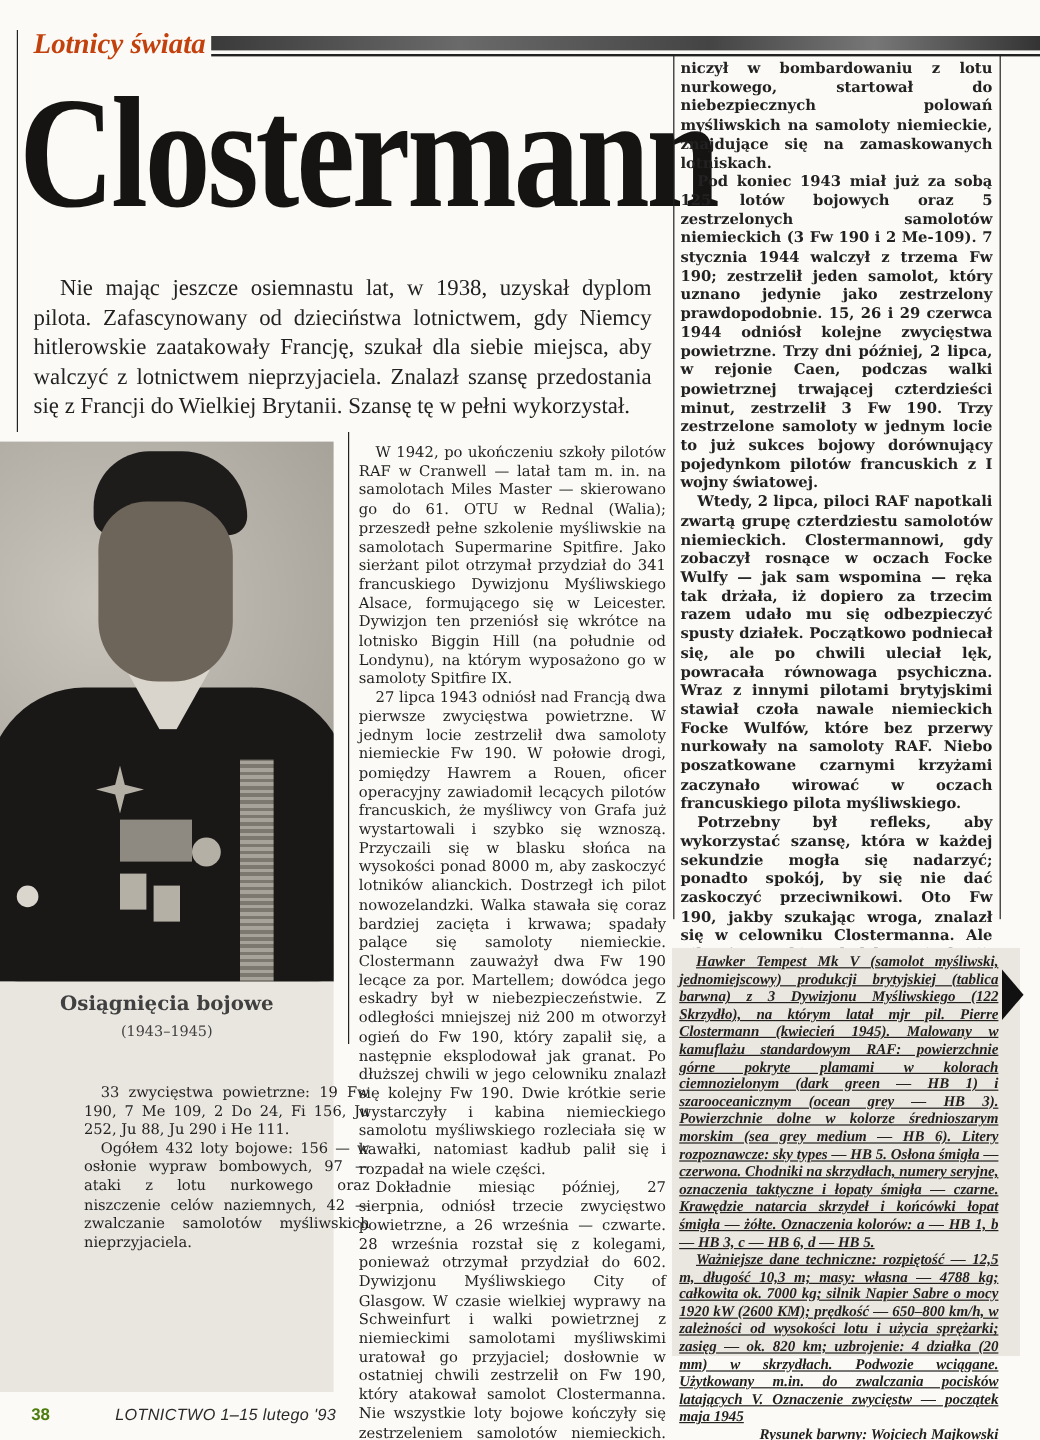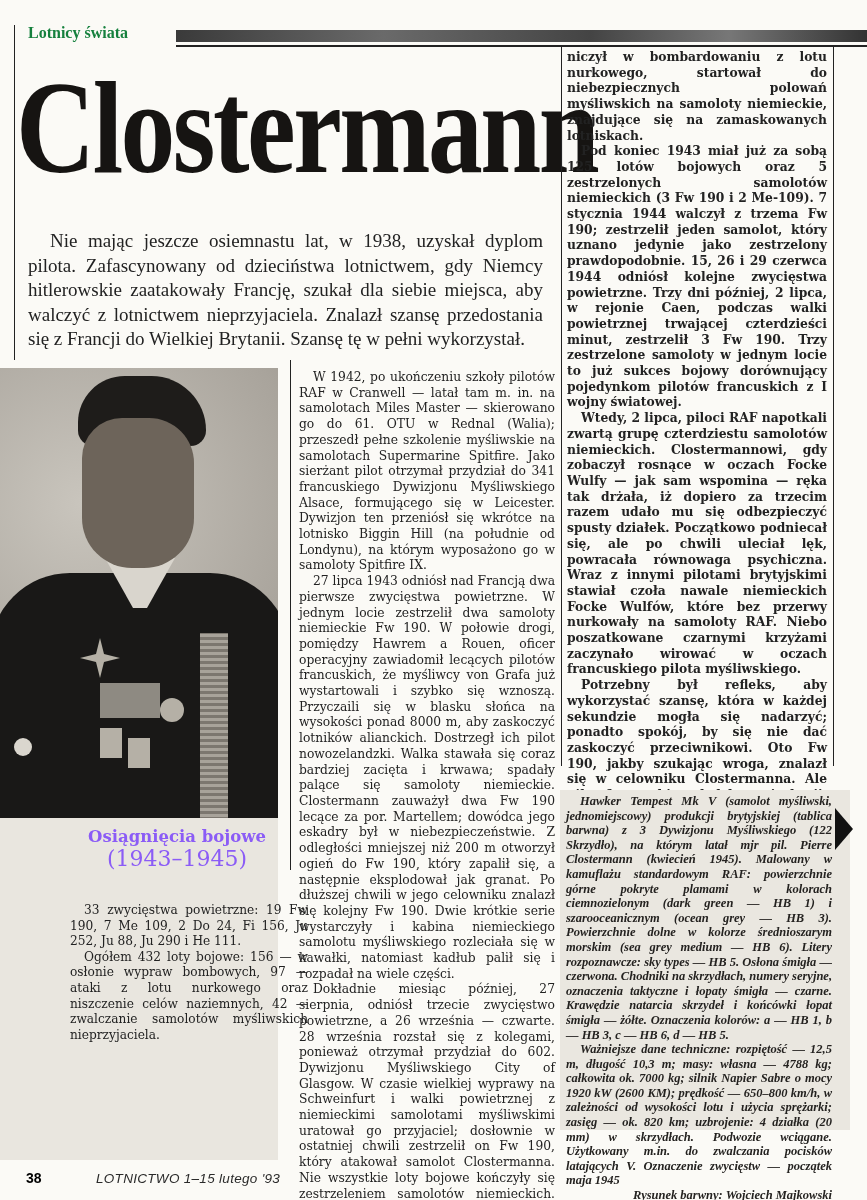--- a/index.html
+++ b/index.html
@@ -7,21 +7,21 @@
     width: 867px; height: 1200px; overflow: hidden; position: relative;
     background: #fbfaf6; color: #1c1a18;
     font-family: "DejaVu Serif", serif;
   }
   .abs { position: absolute; }
 
   
   .vrule-left { left: 14px; top: 25px; width: 1px; height: 335px; background: #222; }
   .section-label {
     left: 28px; top: 24px; font-family: "Liberation Serif", serif;
-    font-weight: bold; font-size: 16px; color: #15803d;
+    font-style: italic; font-weight: bold; font-size: 24px; color: #c2410c;
   }
   .header-bar {
     left: 176px; top: 30px; width: 691px; height: 12px;
     background: linear-gradient(90deg, #3a3a3a, #6a6a6a 30%, #444 60%, #777 80%, #333);
   }
   .header-bar-thin { left: 176px; top: 45px; width: 691px; height: 2px; background: #222; }
 
   .main-title {
     left: 16px; top: 62px; font-family: "Liberation Serif", serif;
     font-weight: bold; font-size: 132px; line-height: 1; letter-spacing: -3px;
@@ -50,23 +50,23 @@
   .photo .medal { position: absolute; background: #b5b0a6; }
   .photo .braid { position: absolute; left: 200px; top: 265px; width: 28px; height: 190px; background: repeating-linear-gradient(0deg,#a8a39a 0 3px,#7c776f 3px 6px); }
 
   
   .ach-box {
     left: 0; top: 818px; width: 278px; height: 342px;
     background: #e9e6df;
   }
   .ach-title {
     left: 0; top: 826px; width: 278px; text-align: center;
-    font-family: "DejaVu Serif", serif; font-size: 16.5px; line-height: 22px; font-weight: bold; color: #8b5cf6; margin-left: 38px;
+    font-family: "DejaVu Serif", serif; font-size: 16.5px; line-height: 22px; font-weight: bold; color: #404040;
   }
-  .ach-title .years { font-weight: normal; font-size: 22px; text-align: center; }
+  .ach-title .years { font-weight: normal; font-size: 12px; text-align: center; }
   .ach-body {
     left: 34px; top: 903px; width: 238px;
     font-size: 12.2px; line-height: 15.6px; text-align: justify; color: #222; margin-left: 36px;
   }
   .ach-body p { margin: 0; text-indent: 14px; }
 
   
   .vrule-mid { left: 290px; top: 360px; width: 1px; height: 510px; background: #222; }
   .vrule-right1 { left: 561px; top: 46px; width: 1px; height: 720px; background: #222; }
   .vrule-right2 { left: 833px; top: 46px; width: 1px; height: 720px; background: #222; }
@@ -80,26 +80,26 @@
   .col-mid { left: 299px; top: 370px; width: 256px; }
   .col-right { left: 567px; top: 49px; width: 260px; font-weight: bold; }
 
   
   .caption-bg { left: 560px; top: 790px; width: 290px; height: 340px; background: #eae7e0; }
   .caption {
     left: 566px; top: 794px; width: 266px;
     font-family: "Liberation Serif", serif; font-style: italic; font-weight: bold;
     font-size: 12.5px; line-height: 14.6px; text-align: justify; color: #242220;
   }
-  .caption p { margin: 0; text-indent: 14px; }
+  .caption p { margin: 0; text-indent: 14px; text-decoration: underline; }
   .caption .credit { text-align: right; text-indent: 0; }
   .pointer { left: 835px; top: 808px; width: 0; height: 0; border-top: 21px solid transparent; border-bottom: 21px solid transparent; border-left: 18px solid #111; }
 
   
-  .page-num { left: 26px; top: 1170px; font-family: "Liberation Sans", sans-serif; font-weight: bold; font-size: 14px; color: #000000; text-align: center; }
+  .page-num { left: 26px; top: 1170px; font-family: "Liberation Sans", sans-serif; font-weight: bold; font-size: 14px; color: #4d7c0f; text-align: center; }
   .footer-pub { left: 96px; top: 1171px; font-family: "Liberation Sans", sans-serif; font-style: italic; font-size: 13.5px; color: #2a2a2a; letter-spacing: 0.3px; }
 </style>
 </head>
 <body>
 
 <div class="abs vrule-left"></div>
 <div class="abs section-label">Lotnicy świata</div>
 <div class="abs header-bar"></div>
 <div class="abs header-bar-thin"></div>
 <div class="abs main-title">Clostermann</div>

